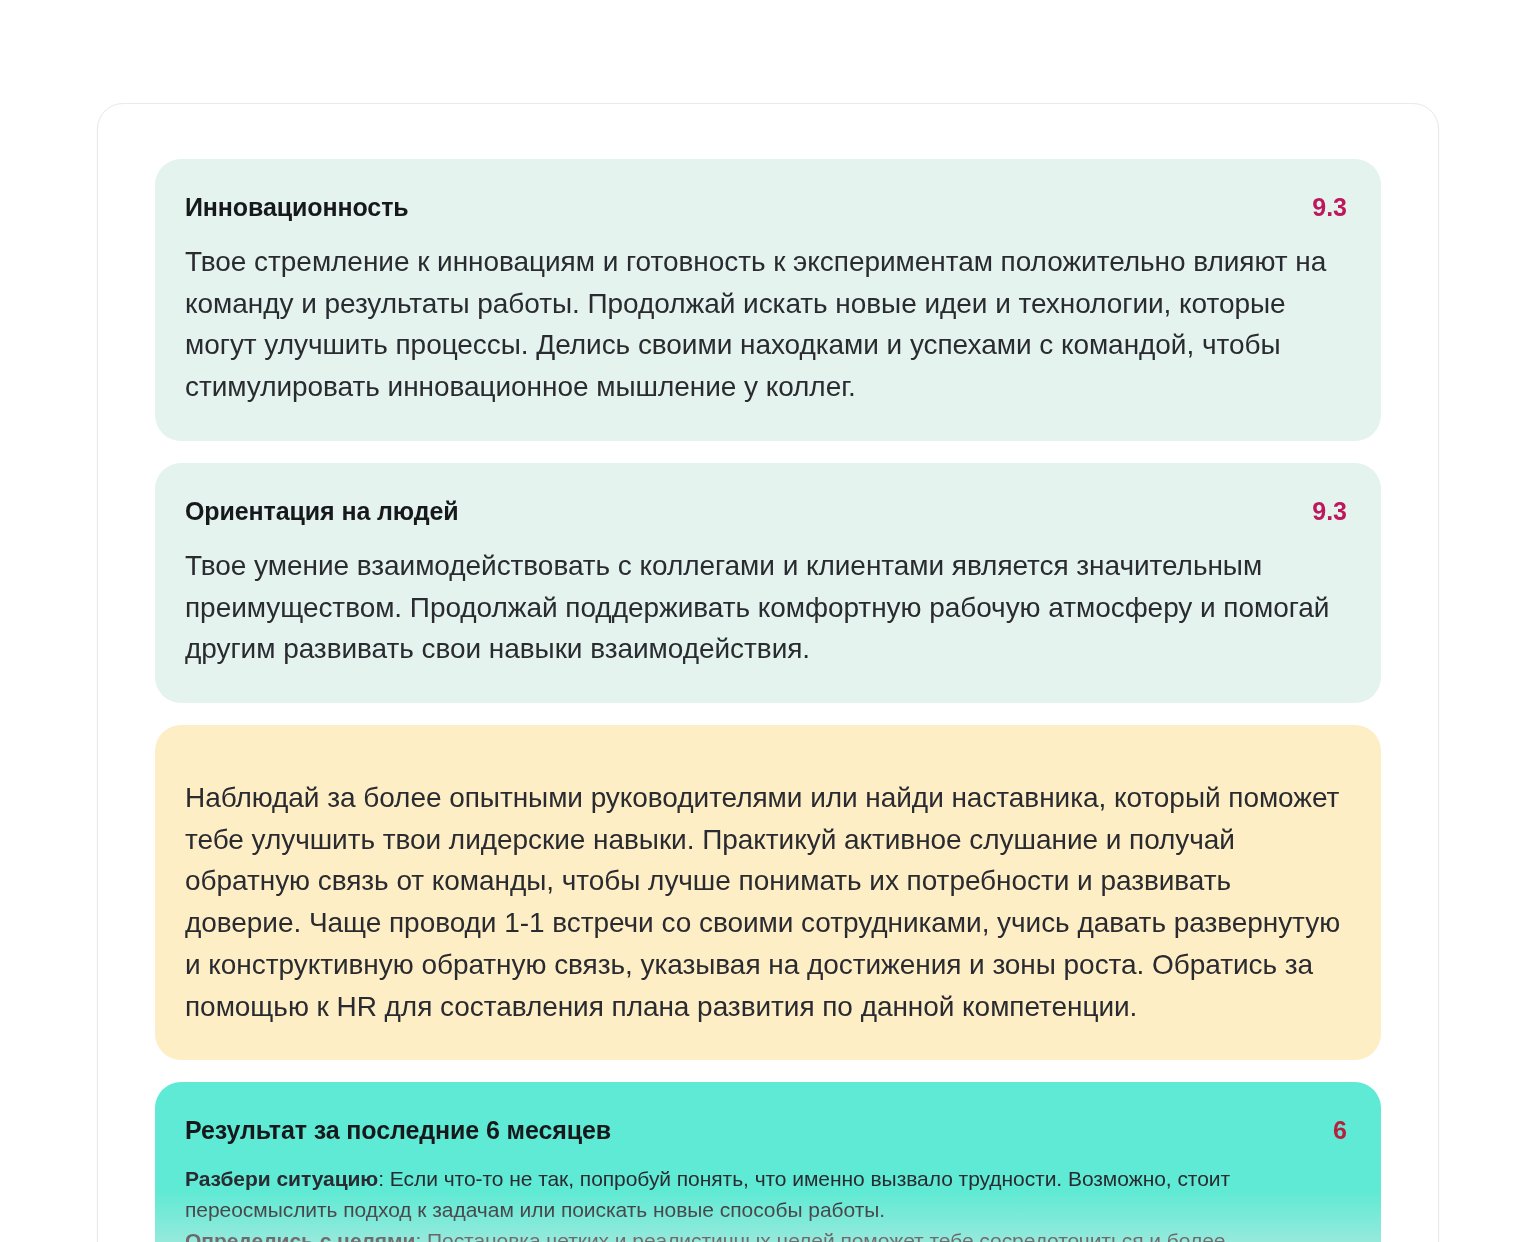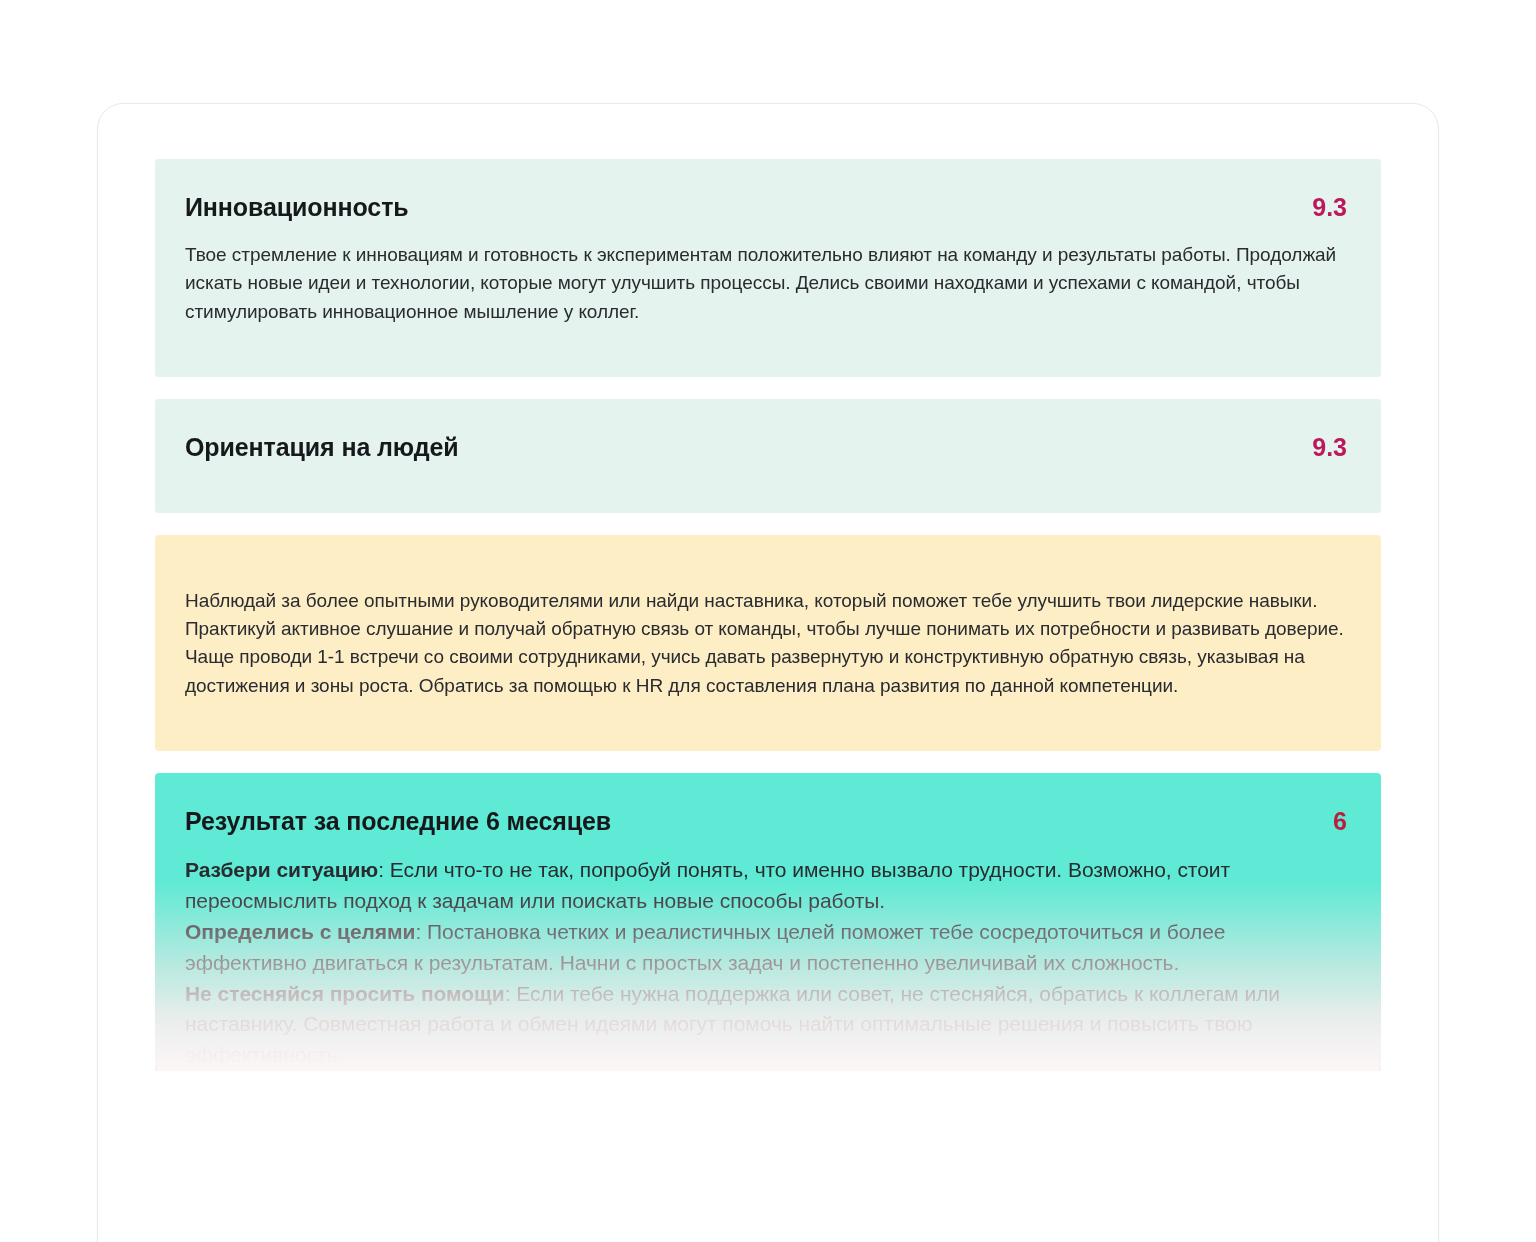--- a/index.html
+++ b/index.html
@@ -37,22 +37,22 @@
   }
 
   .cards {
     display: flex;
     flex-direction: column;
     gap: 22px;
   }
 
   .card {
     position: relative;
-    border-radius: 4px;
-    padding: 33px 34px 51px 30px;
+    border-radius: 26px;
+    padding: 33px 34px 33px 30px;
   }
 
   .card-head {
     display: flex;
     align-items: flex-start;
     justify-content: space-between;
     gap: 24px;
   }
 
   .card-title {
@@ -67,21 +67,21 @@
   .card-score {
     font-size: 25px;
     font-weight: 700;
     line-height: 1.2;
     white-space: nowrap;
     margin: 0;
   }
 
   .card-body {
     margin-top: 19px;
-    font-size: 19px;
+    font-size: 28px;
     line-height: 1.49;
     color: #2a2b30;
     letter-spacing: -0.05px;
   }
 
   .card-body p { margin: 0; }
   .card-body .lead { font-weight: 700; margin-top: 47px; }
 
   
   .theme-green            { background: #e4f3ed; }
@@ -130,20 +130,23 @@
         <div class="card-body">
           <p>Твое стремление к инновациям и готовность к экспериментам положительно влияют на команду и результаты работы. Продолжай искать новые идеи и технологии, которые могут улучшить процессы. Делись своими находками и успехами с командой, чтобы стимулировать инновационное мышление у коллег.</p>
         </div>
       </section>
 
       <section class="card theme-green">
         <div class="card-head">
           <h2 class="card-title">Ориентация на людей</h2>
           <span class="card-score">9.3</span>
         </div>
+        <div class="card-body">
+          <p>Твое умение взаимодействовать с коллегами и клиентами является значительным преимуществом. Продолжай поддерживать комфортную рабочую атмосферу и помогай другим развивать свои навыки взаимодействия.</p>
+        </div>
       </section>
 
       <section class="card theme-yellow">
         <div class="card-body">
           <p>Наблюдай за более опытными руководителями или найди наставника, который поможет тебе улучшить твои лидерские навыки. Практикуй активное слушание и получай обратную связь от команды, чтобы лучше понимать их потребности и развивать доверие. Чаще проводи 1-1 встречи со своими сотрудниками, учись давать развернутую и конструктивную обратную связь, указывая на достижения и зоны роста. Обратись за помощью к HR для составления плана развития по данной компетенции.</p>
         </div>
       </section>
 
       <section class="card theme-pink faded">
         <div class="card-head">

